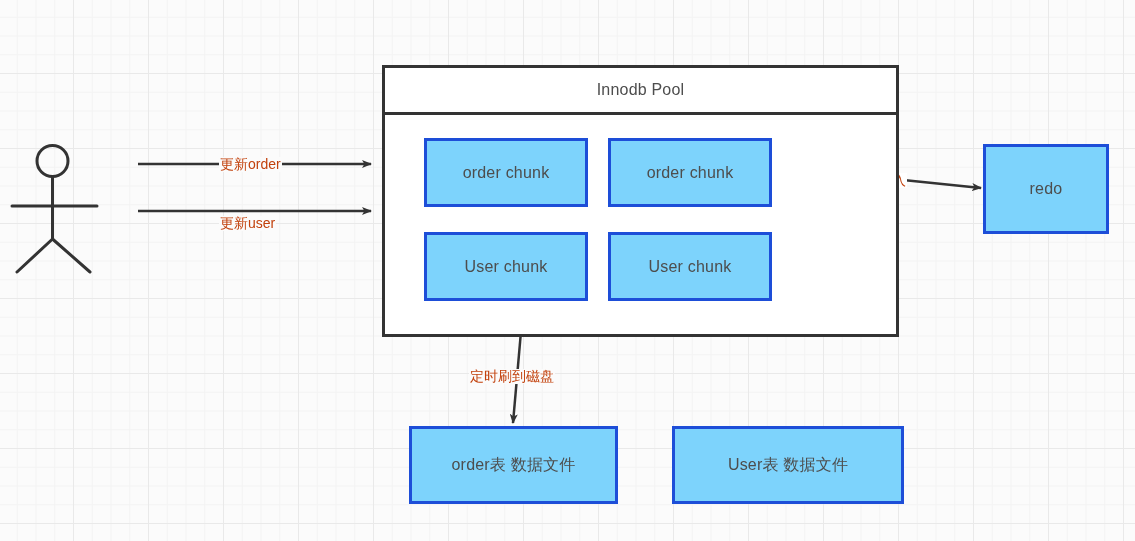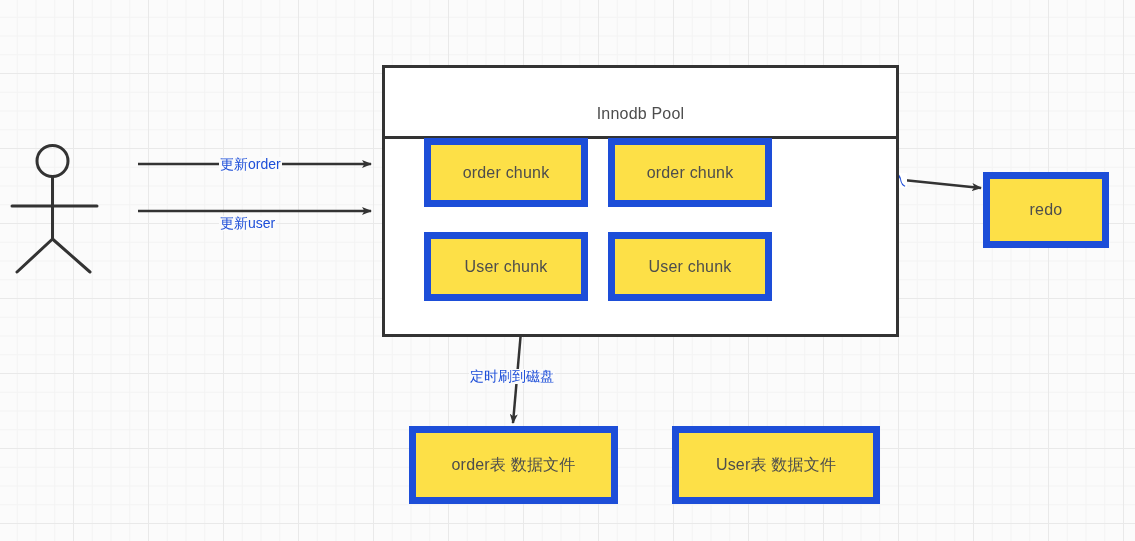--- a/index.html
+++ b/index.html
@@ -33,22 +33,22 @@
     top: 0;
     width: 1135px;
     height: 541px;
     pointer-events: none;
   }
   .svg-layer * { pointer-events: auto; }
 
   .box {
     position: absolute;
     box-sizing: border-box;
-    background: #fde047;
-    border: 7px solid #1d4ed8;
+    background: #7dd3fc;
+    border: 3px solid #1d4ed8;
     display: flex;
     align-items: center;
     justify-content: center;
     color: #4d4d4d;
     font-size: 16px;
     letter-spacing: 0.2px;
   }
   .pool {
     border: 3px solid #333333;
     background: #ffffff;
@@ -60,29 +60,28 @@
     right: 0;
     top: 0;
     height: 47px;
     border-bottom: 3px solid #333333;
     display: flex;
     align-items: center;
     justify-content: center;
     color: #4d4d4d;
     font-size: 16px;
     box-sizing: border-box;
-    margin-top: 24px;
   }
   .chunk {
     font-size: 16px;
   }
   .edge-label {
     position: absolute;
     background: #fbfbfb;
-    color: #1d4ed8;
+    color: #c2410c;
     font-size: 14px;
     padding: 0 1px;
     white-space: nowrap;
     line-height: 15px;
   }
   .file-box {
     font-size: 16px;
   }
   .redo-box {
     font-size: 16px;
@@ -141,25 +140,25 @@
 
     <div class="box chunk" style="left:39px; top:164px; width:164px; height:69px;">
       <span>User chunk</span>
     </div>
 
     <div class="box chunk" style="left:223px; top:164px; width:164px; height:69px;">
       <span>User chunk</span>
     </div>
   </div>
 
-  <div class="box redo-box" style="left:983px; top:144px; width:126px; height:76px;margin-top:28px;">
+  <div class="box redo-box" style="left:983px; top:144px; width:126px; height:90px;">
     <span>redo</span>
   </div>
 
   <div class="box file-box" style="left:409px; top:426px; width:209px; height:78px;justify-content:center;">
     <span>order表 数据文件</span>
   </div>
 
-  <div class="box file-box" style="left:672px; top:426px; width:208px; height:78px;justify-content:center;">
+  <div class="box file-box" style="left:672px; top:426px; width:232px; height:78px;justify-content:center;">
     <span>User表 数据文件</span>
   </div>
 
 </div>
 
 </body></html>

